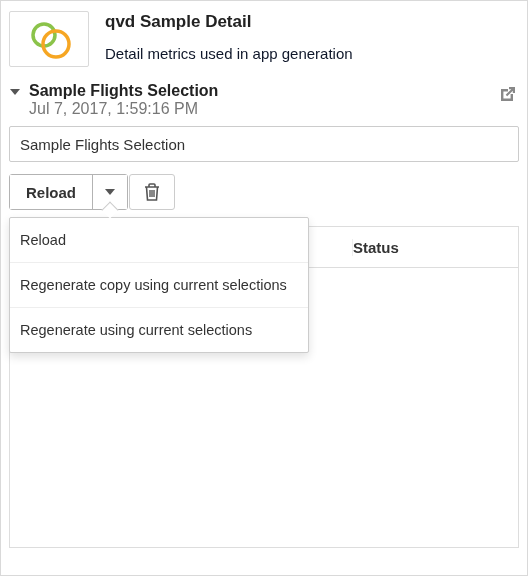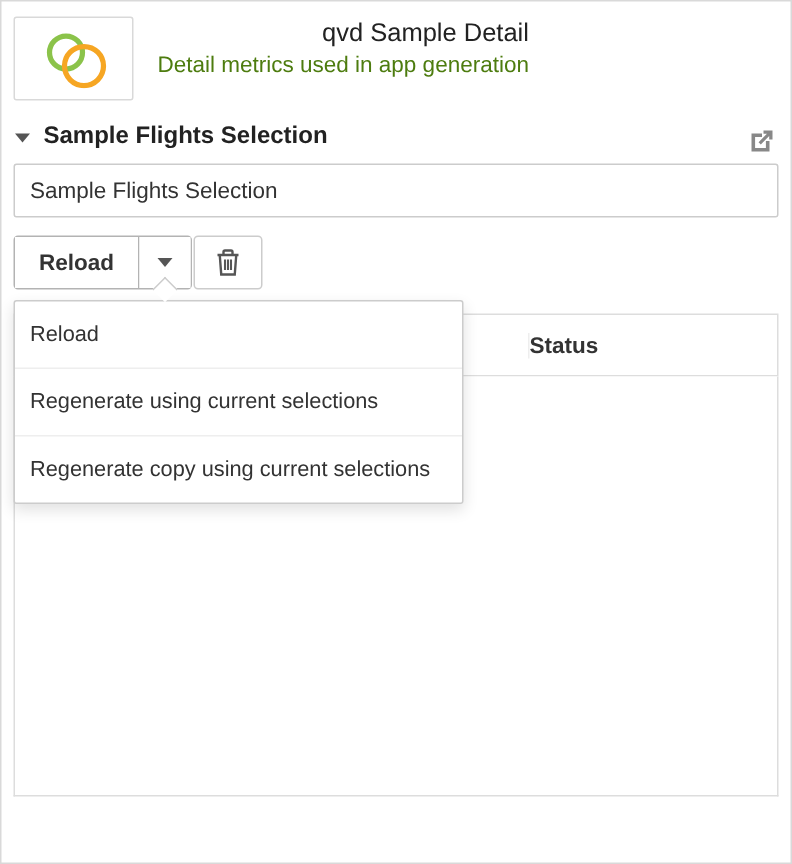--- a/index.html
+++ b/index.html
@@ -29,29 +29,28 @@
   }
   .app-icon-box {
     width: 80px; height: 56px;
     border: 1px solid #d9d9d9;
     border-radius: 2px;
     display: flex; align-items: center; justify-content: center;
     flex-shrink: 0;
   }
   .app-title {
     font-size: 17px;
-    font-weight: 400;
+    font-weight: 700;
     color: #222;
     line-height: 1.3;
-    text-align: right;
   }
   .app-subtitle {
     font-size: 15px;
-    color: #4d7c0f;
-    margin-top: 2px;
+    color: #0f172a;
+    margin-top: 12px;
   }
 
   
   .section-head {
     display: flex;
     align-items: flex-start;
     padding: 2px 0 8px 0;
     position: relative;
   }
   .chevron-toggle {
@@ -203,20 +202,21 @@
   </div>
 
   <div class="section-head">
     <div class="chevron-toggle">
       <svg width="12" height="12" viewBox="0 0 12 12">
         <path d="M1 3 L6 9 L11 3 Z" fill="#555"></path>
       </svg>
     </div>
     <div class="section-titles">
       <div class="section-title">Sample Flights Selection</div>
+      <div class="section-date">Jul 7, 2017, 1:59:16 PM</div>
     </div>
     <div class="open-new">
       <svg width="20" height="20" viewBox="0 0 20 20">
         <path d="M4 4 h7 v2.4 H6.4 V13.6 H13.6 V9 H16 v7 H4 Z" fill="#888"></path>
         <path d="M12 2 h6 v6 h-2.2 V5.7 L10.2 11.3 8.7 9.8 14.3 4.2 H12 Z" fill="#888"></path>
       </svg>
     </div>
   </div>
 
   <input class="name-input" type="text" value="Sample Flights Selection" style="">
@@ -226,22 +226,22 @@
       <div class="btn-reload">Reload</div>
       <div class="btn-caret">
         <svg width="12" height="12" viewBox="0 0 12 12">
           <path d="M1 3 L6 9 L11 3 Z" fill="#555"></path>
         </svg>
         <div class="notch"></div>
       </div>
 
       <div class="menu">
         <div class="menu-item">Reload</div>
+        <div class="menu-item">Regenerate copy using current selections</div>
         <div class="menu-item">Regenerate using current selections</div>
-        <div class="menu-item">Regenerate copy using current selections</div>
       </div>
     </div>
 
     <div class="btn-delete">
       <svg width="18" height="20" viewBox="0 0 18 20">
         <path d="M2 5 h14 M6 5 V3 a1 1 0 0 1 1 -1 h4 a1 1 0 0 1 1 1 V5" fill="none" stroke="#555" stroke-width="1.6"></path>
         <path d="M3.5 5 L4.5 18 h9 L14.5 5" fill="none" stroke="#555" stroke-width="1.6"></path>
         <path d="M7 8 v7 M9 8 v7 M11 8 v7" fill="none" stroke="#555" stroke-width="1.4"></path>
       </svg>
     </div>

